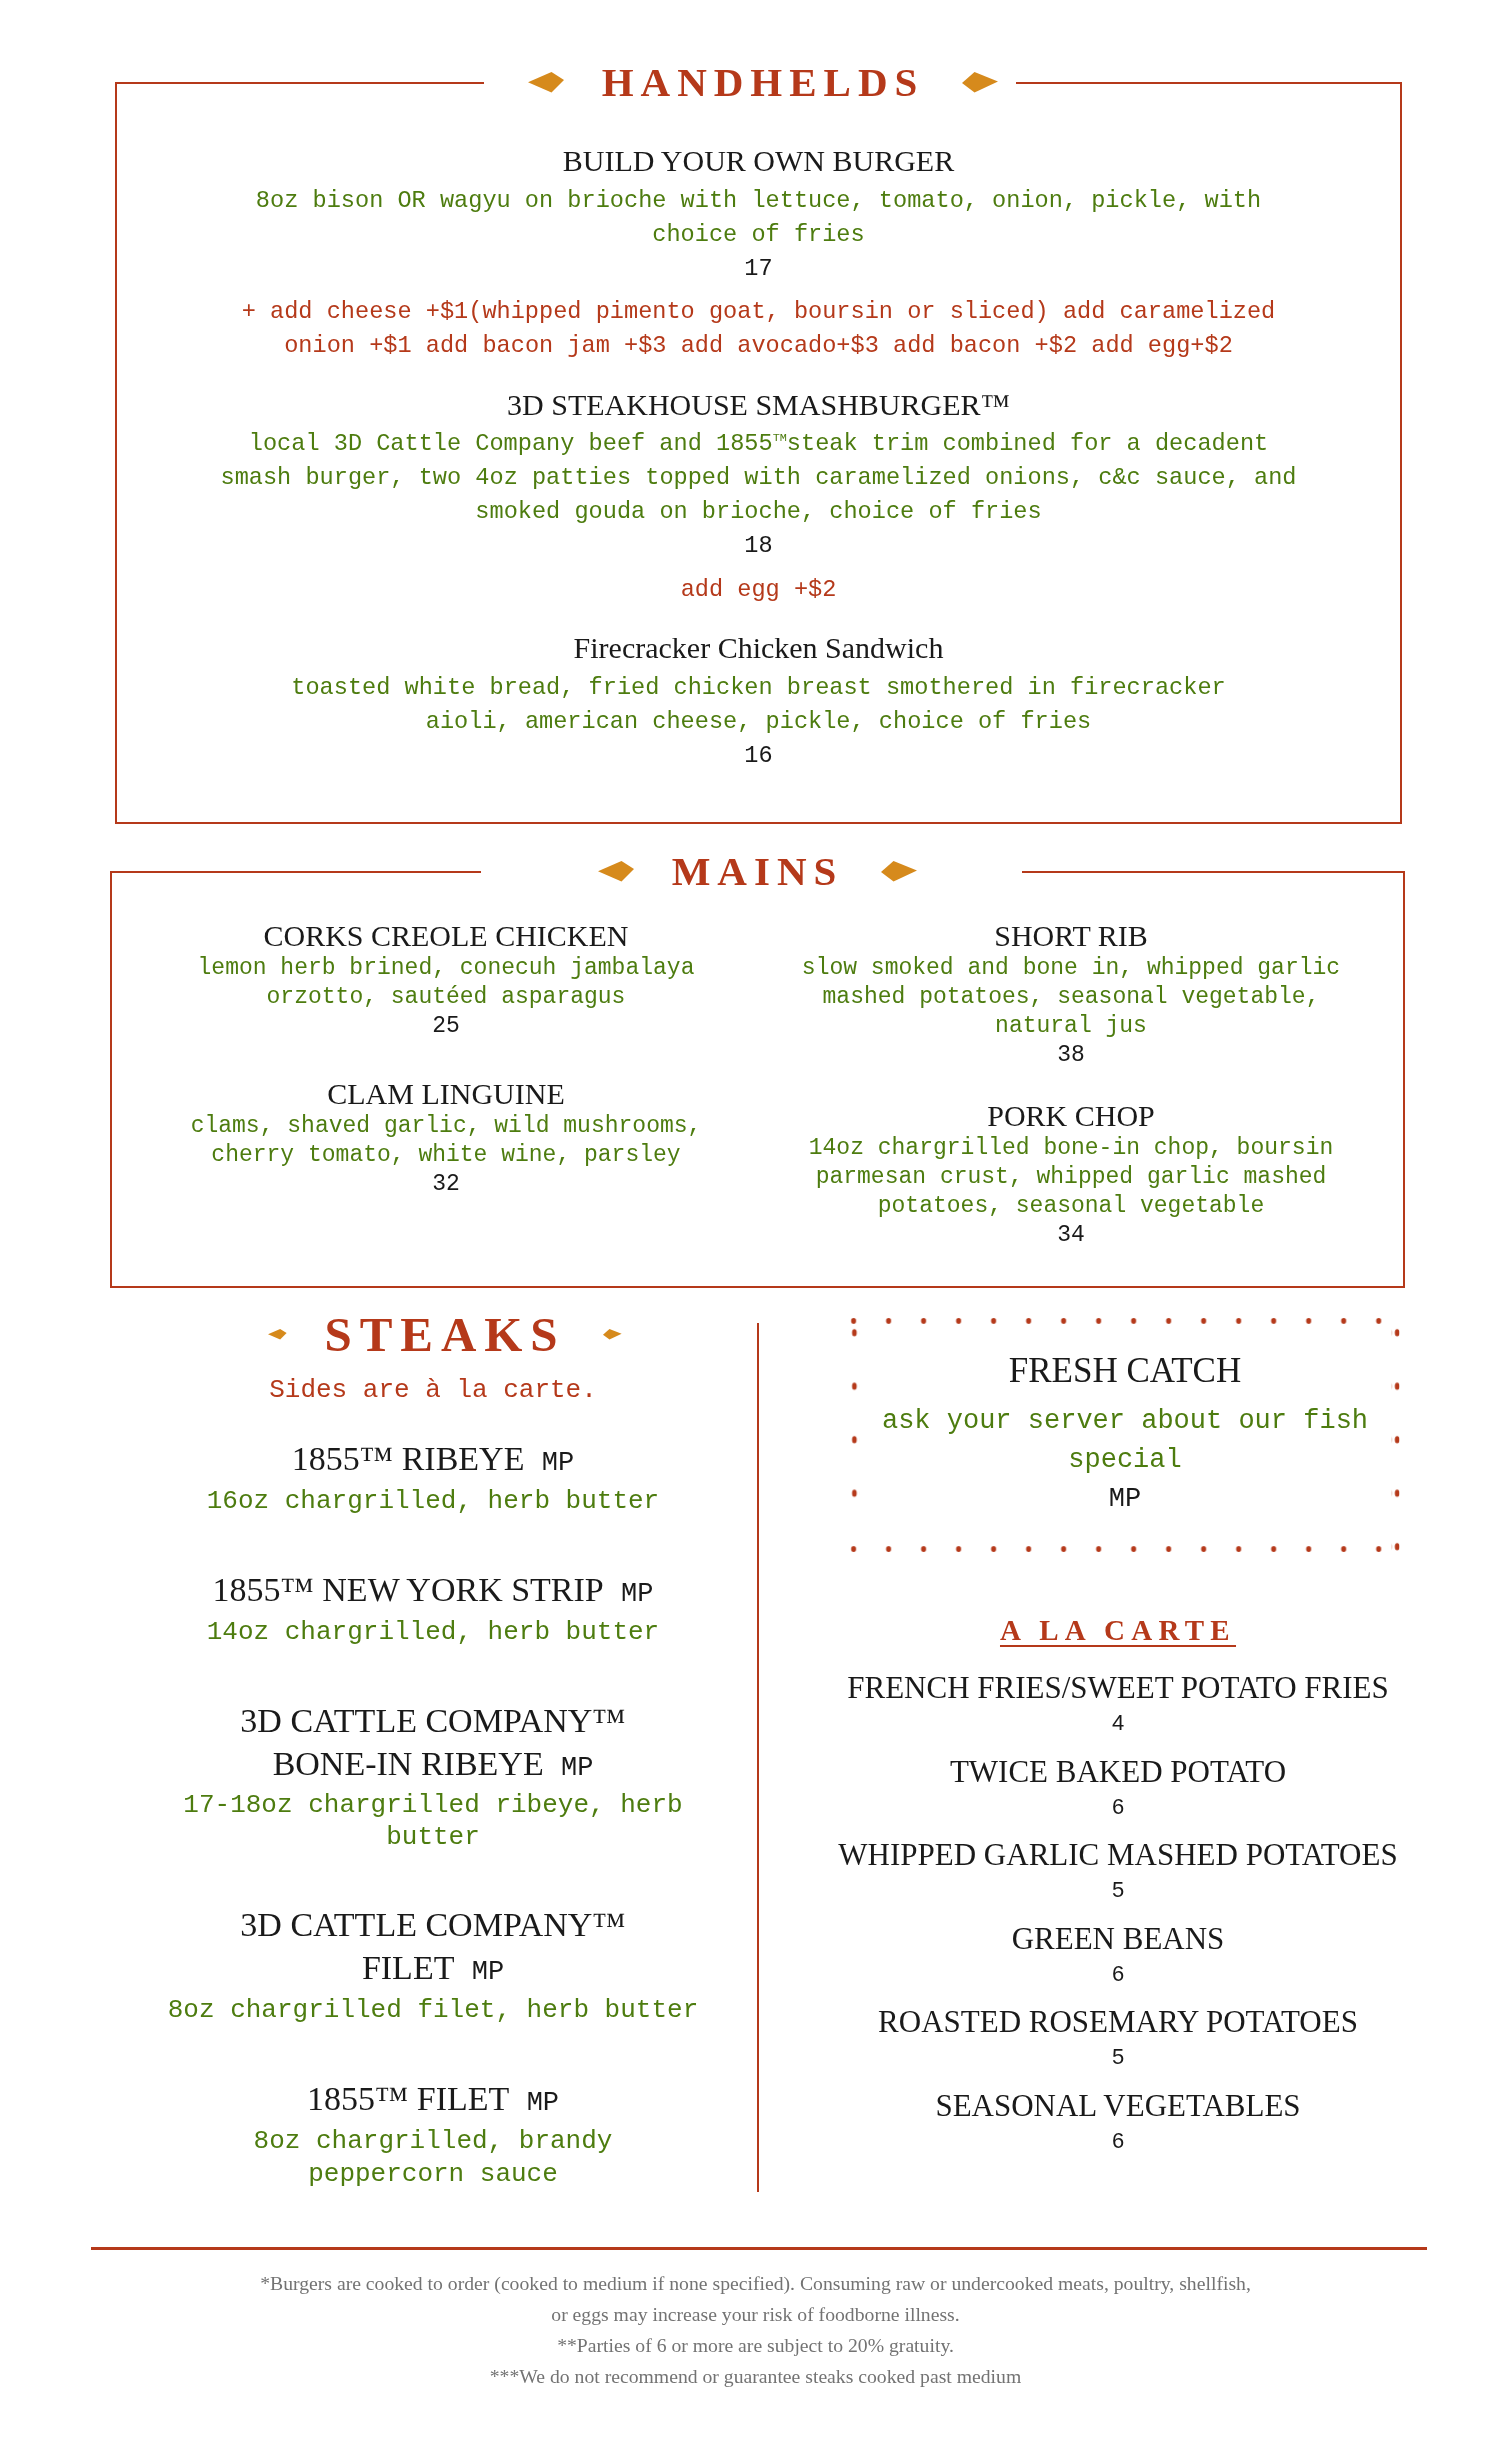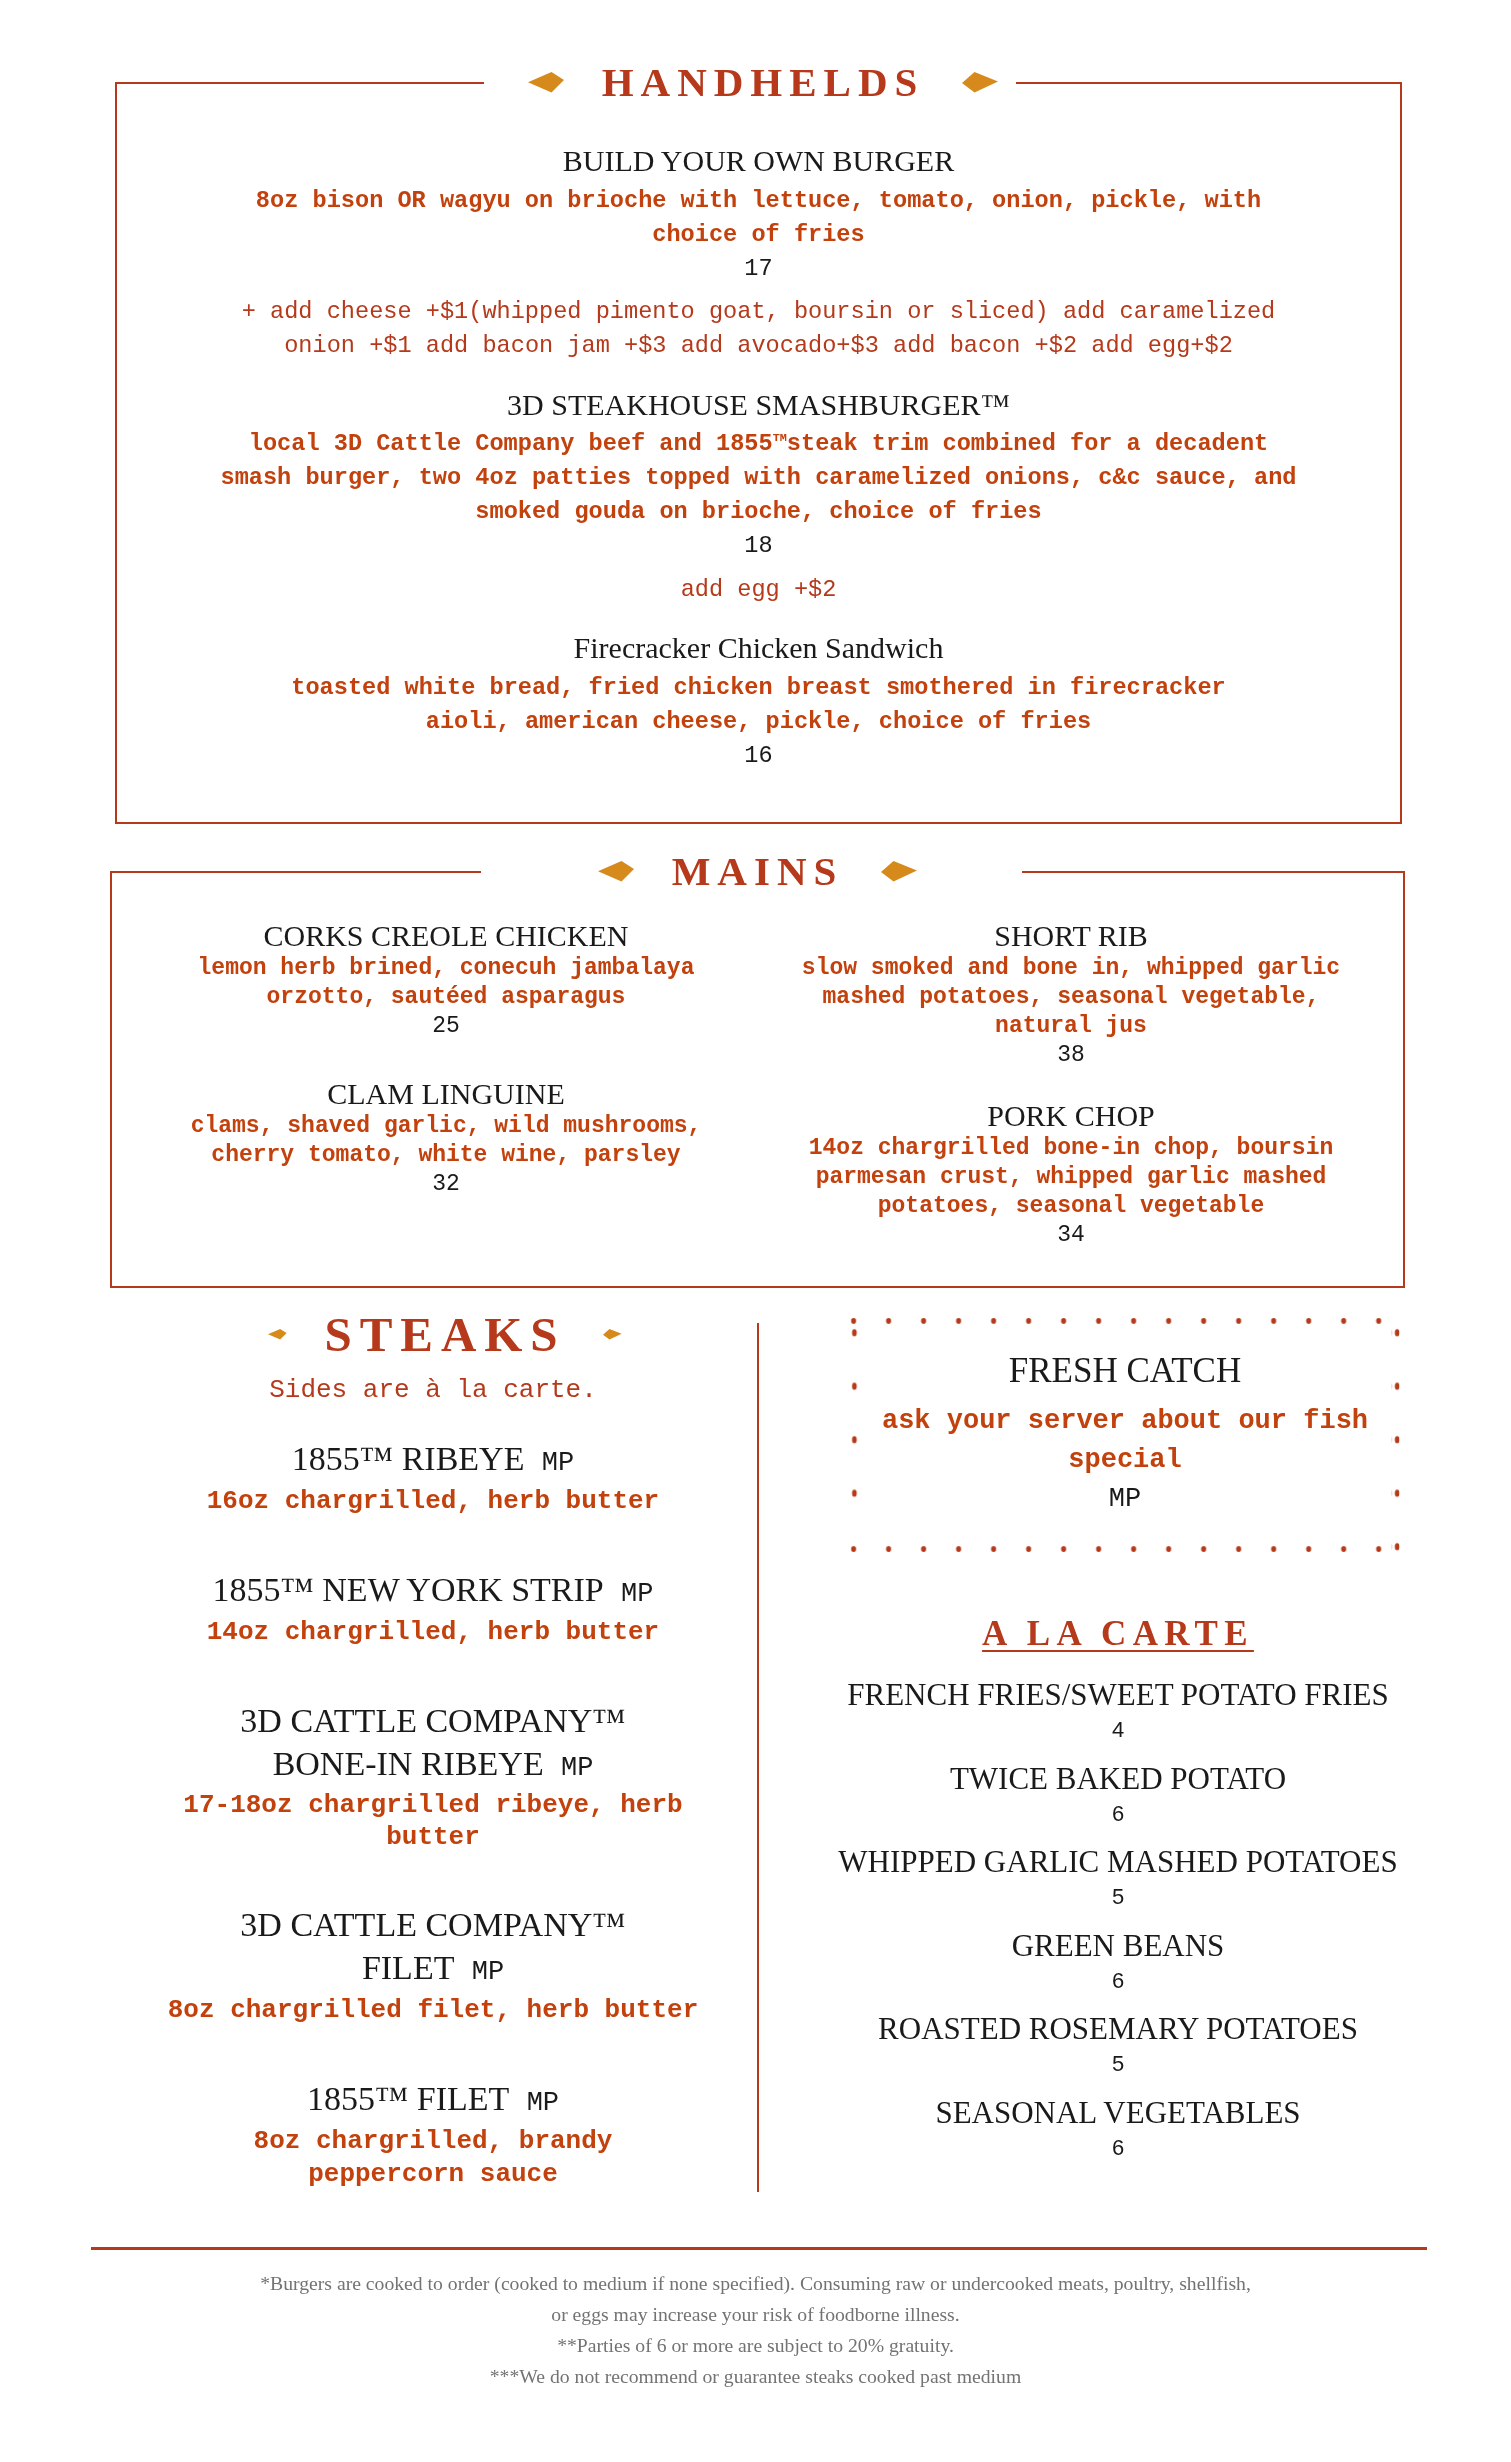--- a/index.html
+++ b/index.html
@@ -35,21 +35,21 @@
   .ornament svg { width: 100%; height: 100%; display: block; }
 
   
   .center { text-align: center; }
   .item-name {
     font-family: "Liberation Serif", "DejaVu Serif", serif;
     font-size: 30px; line-height: 1.2; color: #1a1a1a;
   }
   .item-desc {
     font-family: "Liberation Mono", "DejaVu Sans Mono", monospace;
-    font-size: 23.6px; line-height: 34px; color: #c2410c; font-weight: bold;
+    font-size: 23.6px; line-height: 34px; color: #4d7c0f;
   }
   .item-price {
     font-family: "Liberation Mono", "DejaVu Sans Mono", monospace;
     font-size: 23.6px; line-height: 34px; color: #1a1a1a;
   }
   .addon {
     font-family: "Liberation Mono", "DejaVu Sans Mono", monospace;
     color: #b5391a; font-size: 23.6px; line-height: 34px;
   }
   .addon.italic { }
@@ -96,21 +96,21 @@
   #fresh-catch .dots { position: absolute; inset: 0; }
   #fresh-catch-content { position: absolute; left: 0; right: 0; top: 30px; text-align: center; }
   #fresh-catch .item-name { font-size: 35px; line-height: 47px; }
   #fresh-catch .item-desc { font-size: 27px; line-height: 39px; margin-top: 7.9px; }
   #fresh-catch .item-price { font-size: 27px; line-height: 39px; }
 
   
   #alacarte { position: absolute; left: 803px; width: 630px; top: 1614px; text-align: center; }
   #alacarte-title {
     font-family: "Liberation Serif", "DejaVu Serif", serif;
-    color: #b5391a; font-size: 35px; letter-spacing: 6.3px;
+    color: #b5391a; font-size: 29px; letter-spacing: 6.3px;
     text-decoration: underline; text-decoration-thickness: 1.6px; text-underline-offset: 4.7px;
     display: inline-block; margin-bottom: 22px;
   }
   .side-name {
     font-family: "Liberation Serif", "DejaVu Serif", serif;
     font-size: 31px; line-height: 38px;
   }
   .side-price {
     font-family: "Liberation Sans", "DejaVu Sans", sans-serif;
     font-size: 22px; line-height: 31.5px; margin-bottom: 14px;

